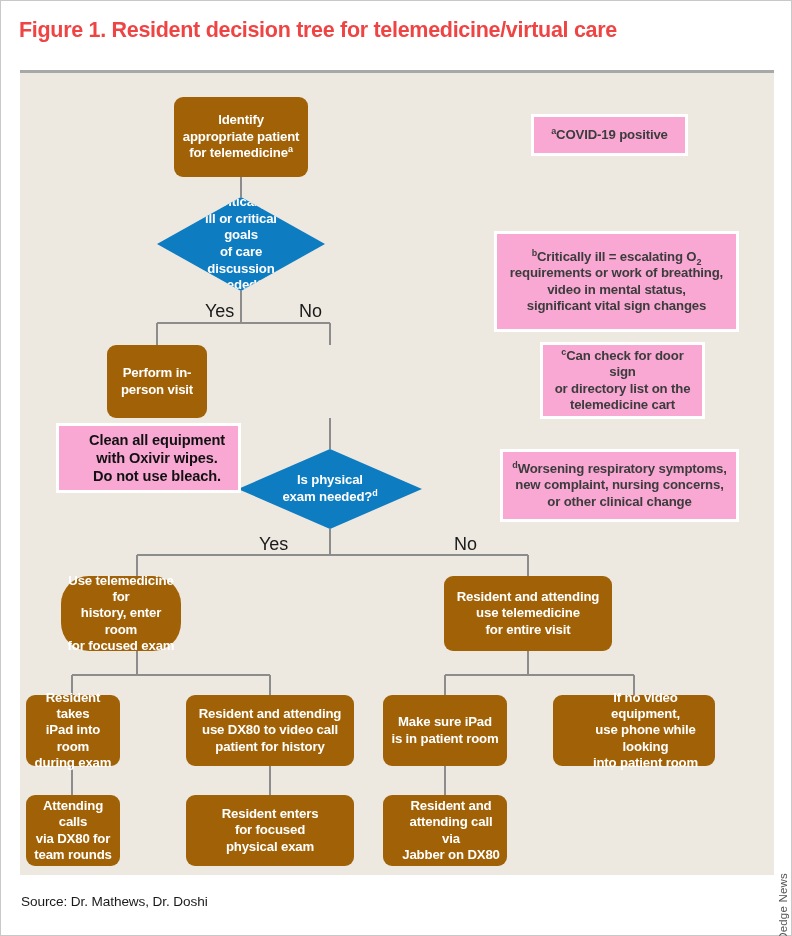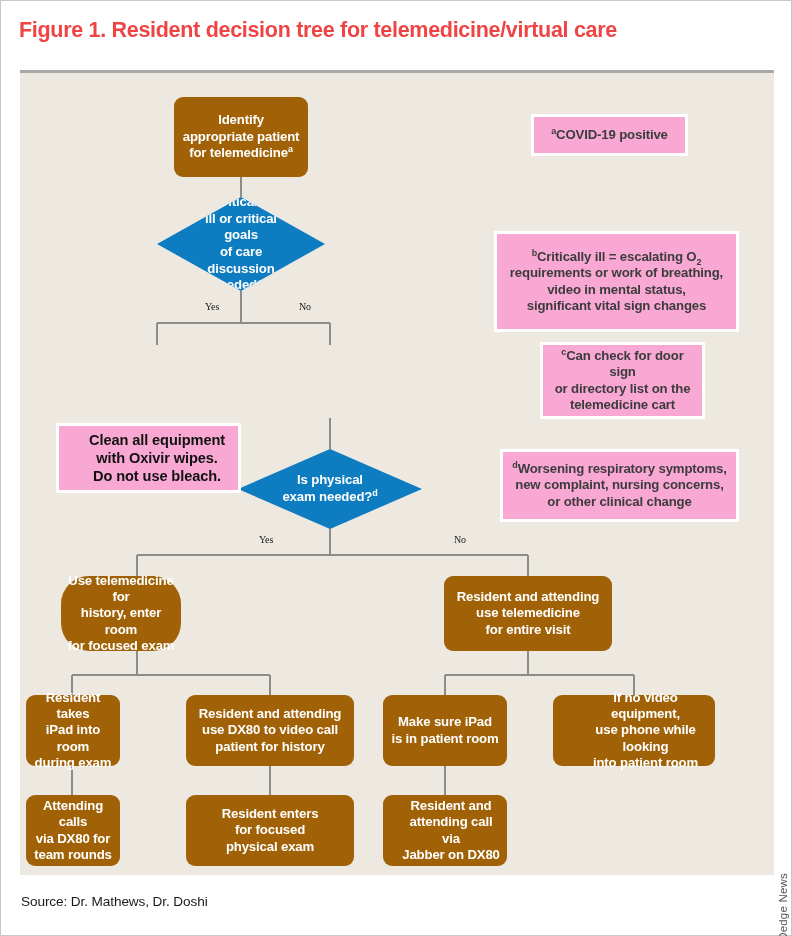--- a/index.html
+++ b/index.html
@@ -126,26 +126,25 @@
   }
   sub, .sub {
     font-size: 0.68em;
     vertical-align: sub;
     line-height: 0;
   }
 
   
   .branch-label {
     position: absolute;
-    font-size: 10px;
+    font-size: 18px;
     font-weight: normal;
     color: #1a1a1a;
     letter-spacing: -0.1px;
     white-space: nowrap;
-    font-family: Liberation Serif, serif;
   }
 
   
   #credit {
     position: absolute;
     right: 2px;
     bottom: 62px;
     font-size: 11.5px;
     color: #555555;
     letter-spacing: 0.2px;
@@ -222,20 +221,26 @@
         <span>Critically</span><br>
         <span>ill or critical goals</span><br>
         <span>of care discussion</span><br>
         <span>needed?</span><span class="sup">b</span>
       </span>
     </div>
 
     <div class="branch-label" style="left:185px; top:228px;">Yes</div>
     <div class="branch-label" style="left:279px; top:228px;">No</div>
 
+    <div class="node proc" style="left:87px; top:272px; width:100px; height:73px;">
+      <span>
+        <span>Perform in-</span><br>
+        <span>person visit</span>
+      </span>
+    </div>
 
 
     <div class="node decision" style="left:218px; top:376px; width:184px; height:80px;">
       <span class="dtext">
         <span>Is physical</span><br>
         <span>exam needed?</span><span class="sup">d</span>
       </span>
     </div>
 
     <div class="branch-label" style="left:239px; top:461px;">Yes</div>

